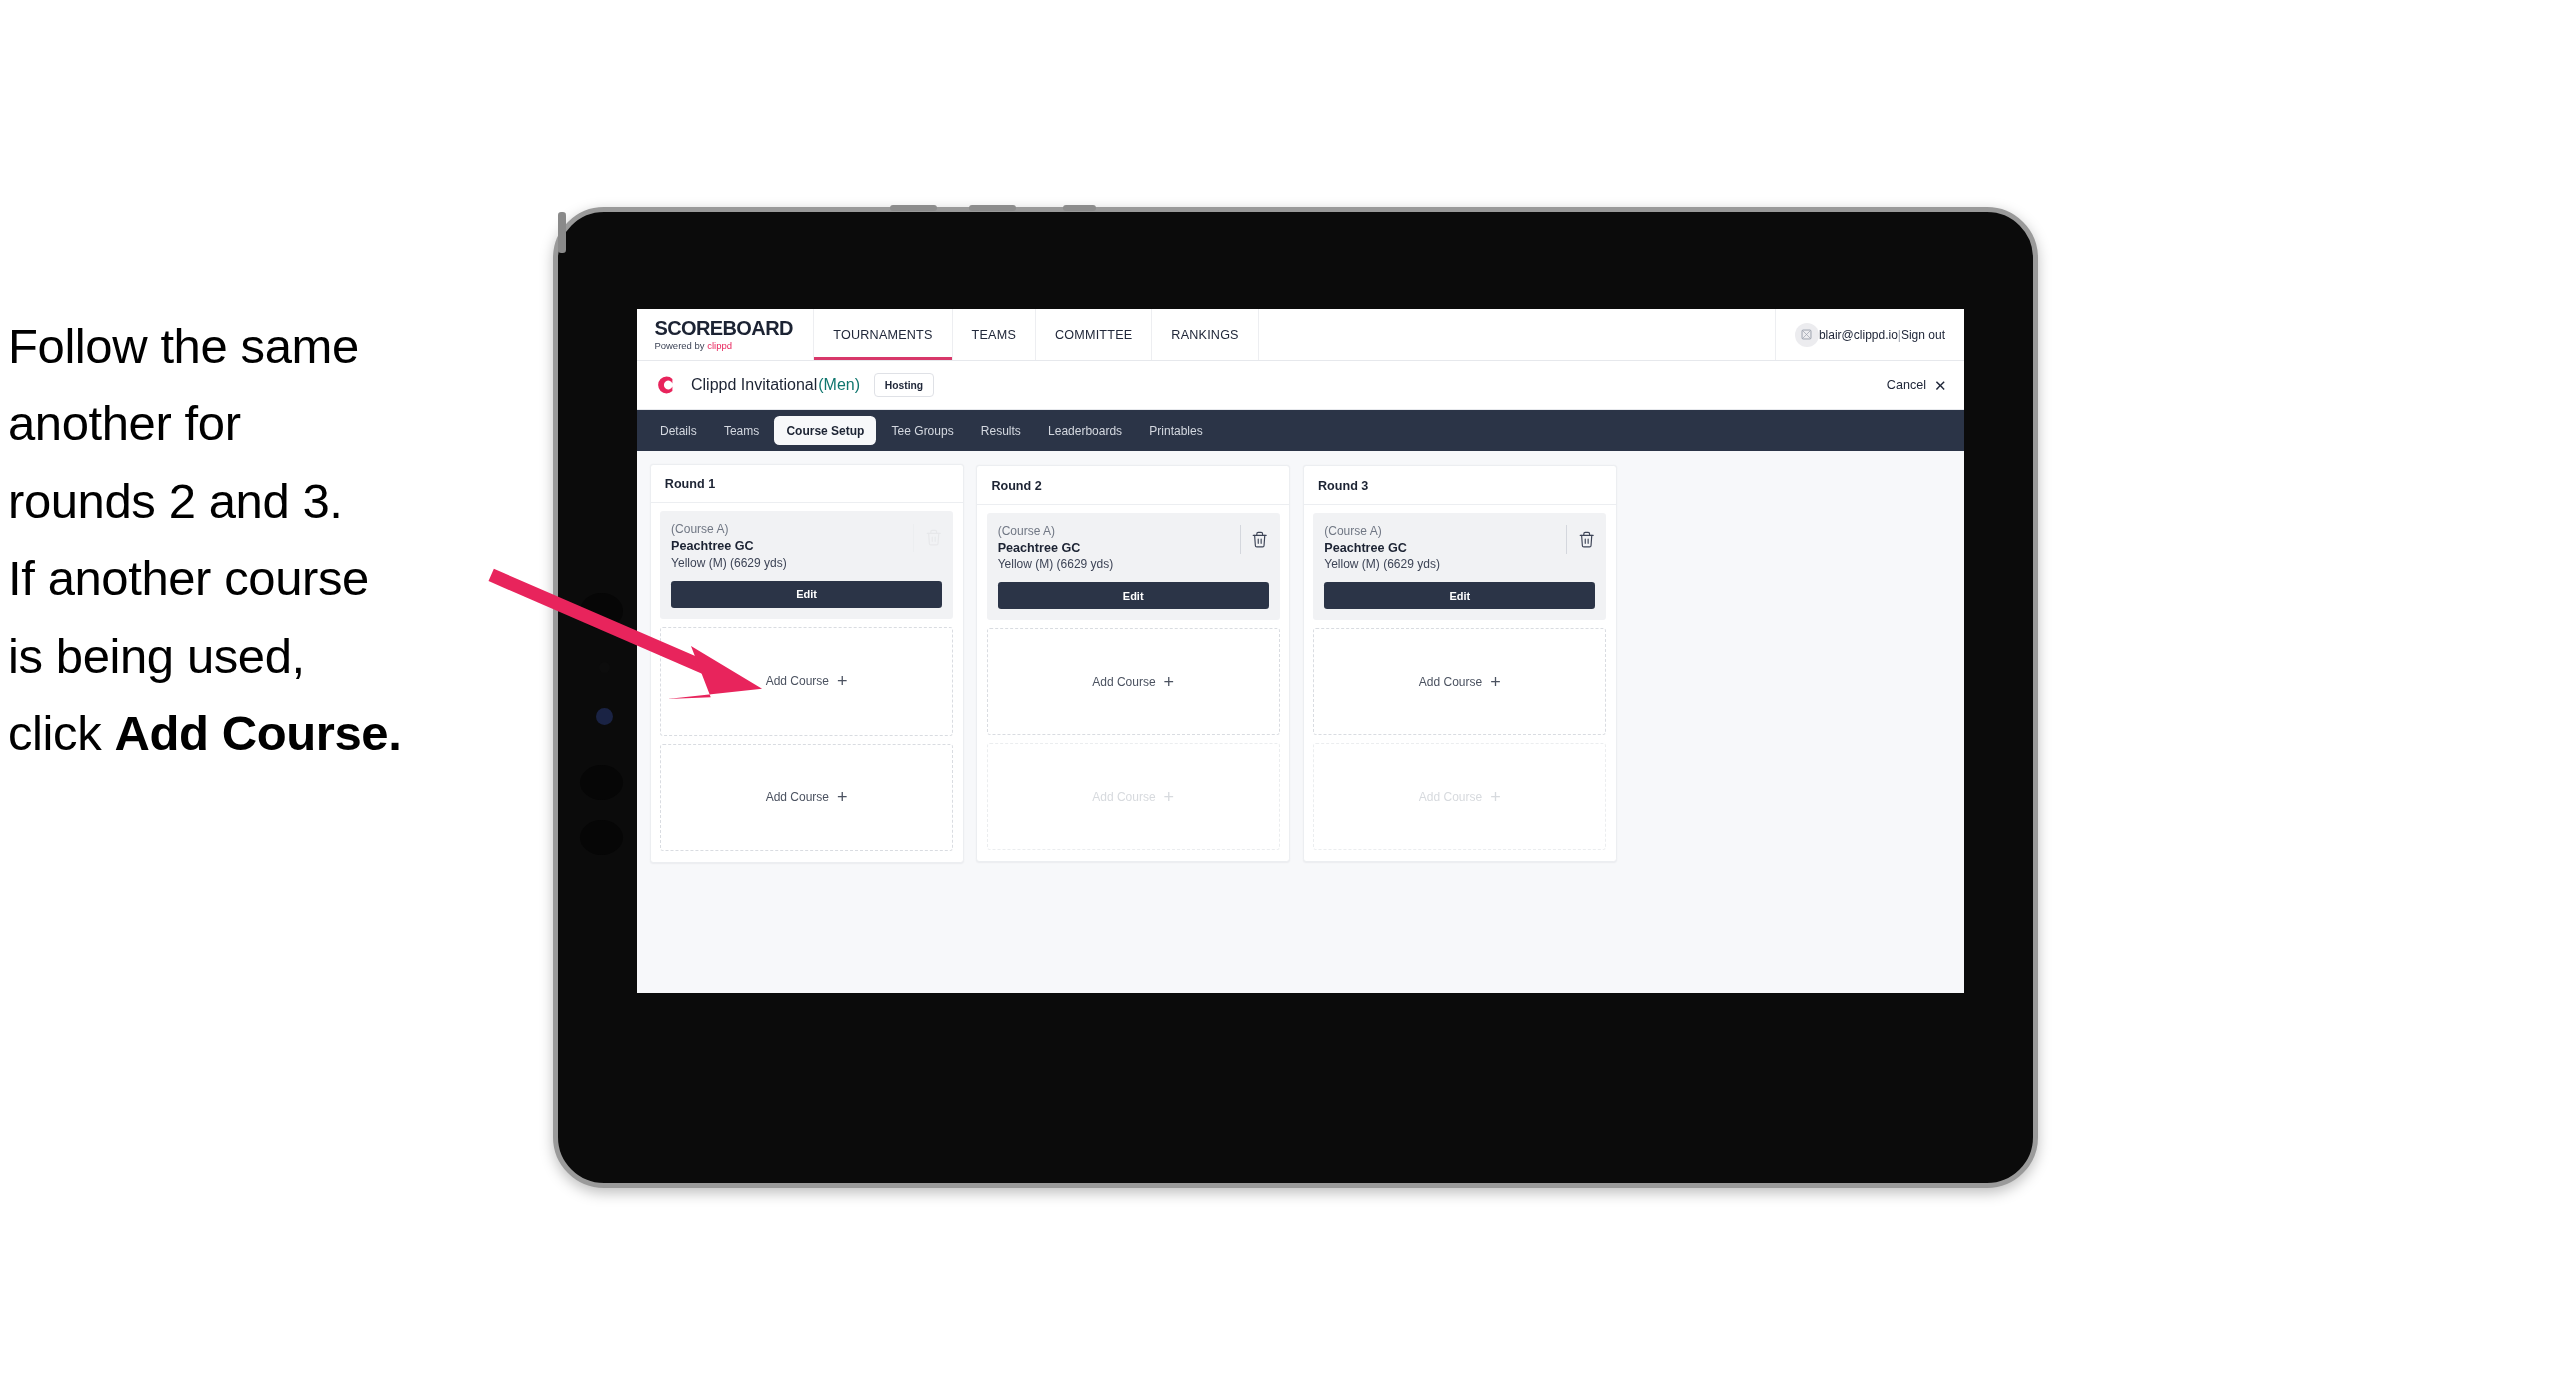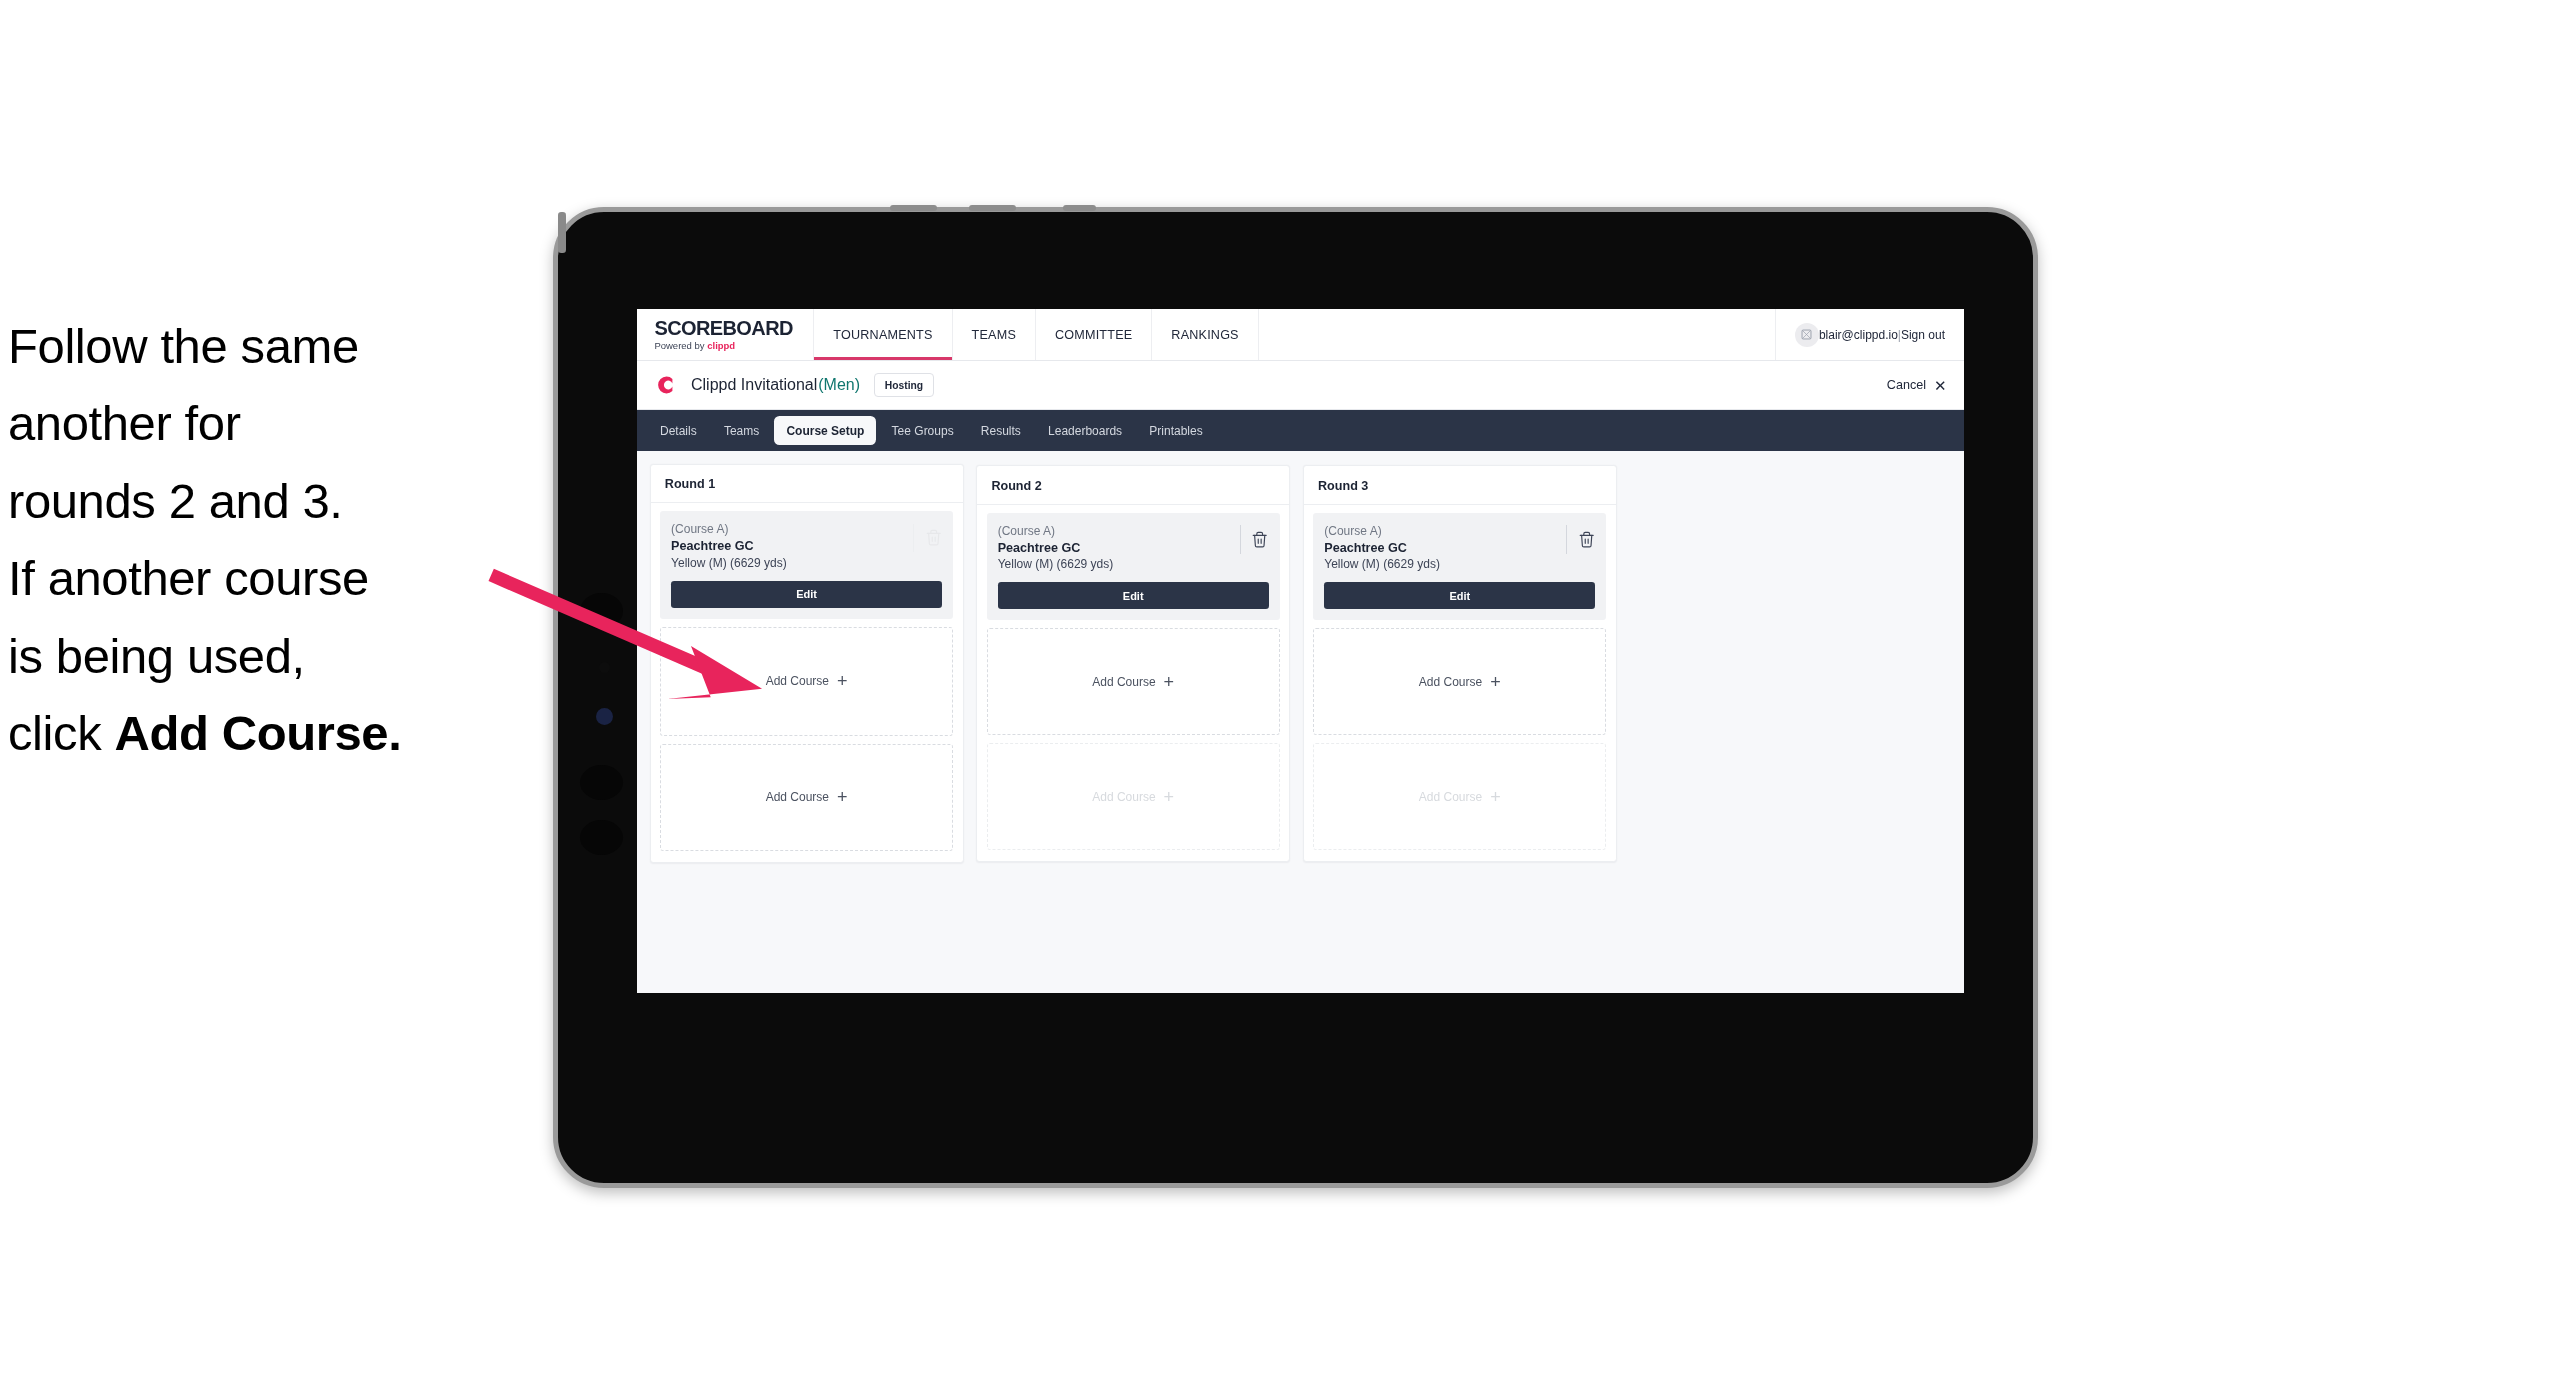--- a/index.html
+++ b/index.html
@@ -61,21 +61,21 @@
     height: 52px; background:#ffffff;
     display:flex; align-items:stretch;
     border-bottom: 0.8px solid #e6e8ec;
     position: relative;
   }
   .brand { display:flex; flex-direction:column; justify-content:center;
            padding: 0 20.5px 0 17.4px; border-right:0.8px solid #edeef1; }
   .brand-title { font-size: 20px; font-weight:bold; letter-spacing:-0.6px;
                  color:#1c2333; font-family:"Liberation Sans", sans-serif; line-height:1.0; }
   .brand-sub { font-size: 9.5px; color:#3d4456; margin-top:3.2px; line-height:1; }
-  .brand-sub .clippd { color:#e8245c; font-weight:bold;margin-top:20px; }
+  .brand-sub .clippd { color:#e8245c; font-weight:normal;margin-top:20px; }
   .navitems { display:flex; align-items:stretch; }
   .navitem {
     display:flex; align-items:center; padding: 0 19px;
     font-size: 12.6px; letter-spacing:0.2px; color:#21283a;
     border-right:0.8px solid #edeef1; position:relative; cursor:pointer;
   }
   .navitem.active::after{
     content:""; position:absolute; left:0; right:0; bottom:0; height:3.2px; background:#d8386a;
   }
   .nav-spacer{ flex:1; border-right:0.8px solid #edeef1;}

